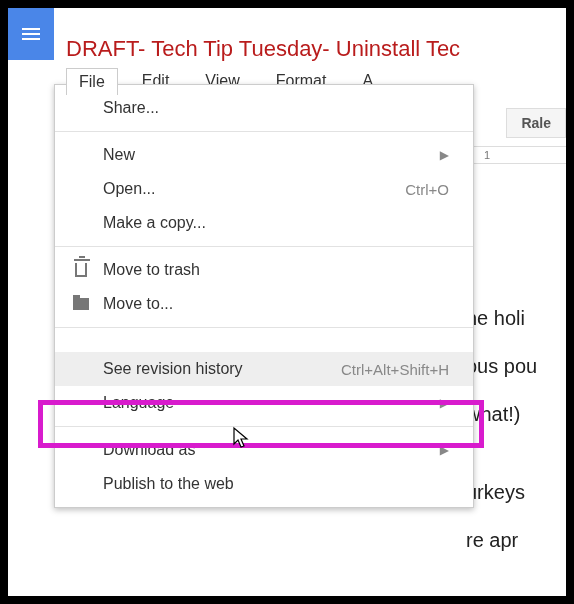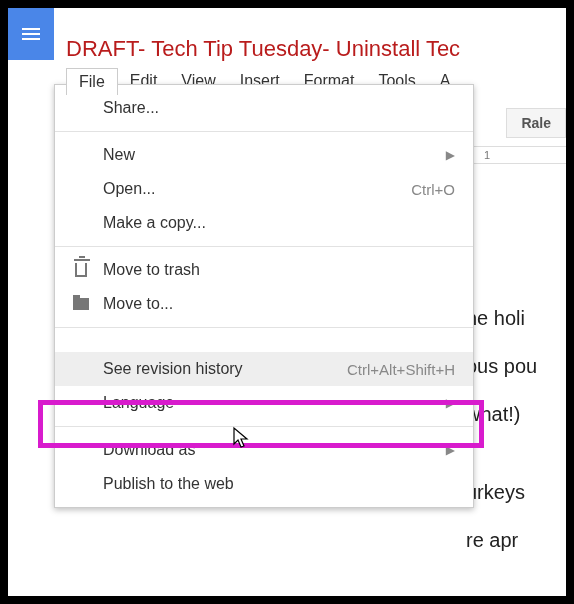--- a/index.html
+++ b/index.html
@@ -1,27 +1,27 @@
 <!DOCTYPE html>
 <html><head>
   <meta charset="utf-8">
   <style>
     * { margin: 0; padding: 0; box-sizing: border-box; }
     body { font-family: Arial, sans-serif; width: 574px; height: 604px; overflow: hidden; background: #fff; border: 8px solid #000; position: relative; }
     .menu-btn { width: 46px; height: 52px; background: #4a86e8; display: flex; align-items: center; justify-content: center; flex-shrink: 0; position: absolute; top: 0; left: 0; }
     .hamburger { width: 18px; }
     .hamburger div { height: 2px; background: #fff; margin: 3px 0; }
     .doc-title { font-size: 22px; color: #b91c1c; margin-left: 58px; margin-top: 28px; white-space: nowrap; overflow: hidden; }
-    .menubar { display: flex; gap: 0; margin-left: 58px; margin-top: 6px; font-size: 16px; color: #333; }
+    .menubar { display: flex; gap: 12px; margin-left: 58px; margin-top: 6px; font-size: 16px; color: #333; }
     .menubar-item { padding: 4px 12px; cursor: pointer; }
     .menubar-item.active { background: #fff; border: 1px solid #ccc; border-bottom: none; position: relative; z-index: 20; }
     .toolbar-stub { position: absolute; right: 0; top: 100px; background: #f5f5f5; border: 1px solid #ddd; padding: 6px 14px; font-size: 14px; font-weight: bold; color: #555; text-align: right; }
     .ruler-stub { position: absolute; right: 0; top: 138px; font-size: 11px; color: #777; padding: 2px 18px; border-top: 1px solid #ddd; border-bottom: 1px solid #ddd; background: #fff; width: 100px; }
     .dropdown { position: absolute; top: 76px; left: 46px; width: 420px; background: #fff; border: 1px solid #ccc; box-shadow: 0 2px 6px rgba(0,0,0,.25); z-index: 10; font-size: 16px; color: #333; padding: 6px 0; }
-    .menu-item { display: flex; align-items: center; padding: 8px 18px 8px 14px; cursor: pointer; position: relative; }
+    .menu-item { display: flex; align-items: center; padding: 8px 24px 8px 14px; cursor: pointer; position: relative; }
     .menu-item.highlighted { background: #eee; margin-top: 24px; }
     .menu-icon { width: 24px; display: flex; align-items: center; justify-content: center; margin-right: 10px; color: #555; flex-shrink: 0; }
     .menu-label { flex: 1; }
     .menu-shortcut { color: #888; font-size: 15px; margin-left: 16px; }
     .menu-arrow { color: #888; font-size: 12px; margin-left: 16px; }
     .separator { border-top: 1px solid #e2e2e2; margin: 6px 0; }
     .highlight-box { position: absolute; top: 392px; left: 30px; width: 446px; height: 48px; border: 5px solid #d81bcd; z-index: 30; pointer-events: none; }
     .cursor { position: absolute; top: 418px; left: 224px; z-index: 40; pointer-events: none; }
     .doc-bg { position: absolute; right: 0; top: 165px; width: 100px; bottom: 0; background: #fff; font-size: 20px; color: #222; padding-top: 130px; line-height: 1.5; overflow: hidden; white-space: nowrap; }
     .doc-bg p { margin-bottom: 18px; }
@@ -41,23 +41,21 @@
       <div></div>
     </div>
 </div>
 
 <div class="doc-title">DRAFT- Tech Tip Tuesday- Uninstall Tec</div>
 
 <div class="menubar">
   <div class="menubar-item active">File</div>
   <div class="menubar-item">Edit</div>
   <div class="menubar-item">View</div>
-  <div class="menubar-item">Insert</div>
   <div class="menubar-item">Format</div>
-  <div class="menubar-item">Tools</div>
   <div class="menubar-item">A</div>
 </div>
 
 <div class="toolbar-stub">Rale</div>
 <div class="ruler-stub">1</div>
 
 <div class="doc-bg">
   <p>he holi</p>
   <p>ous pou</p>
   <p>what!)</p>

